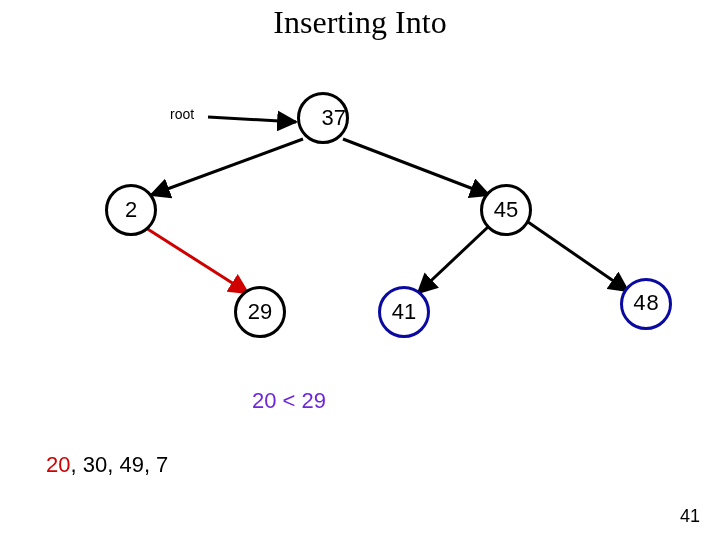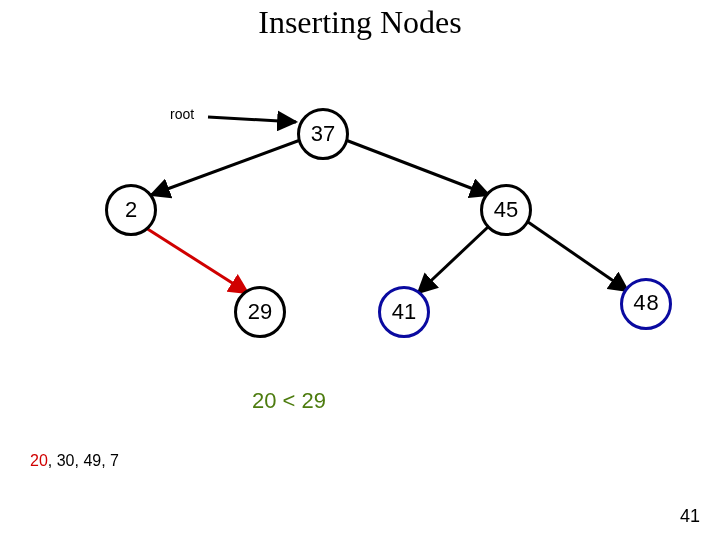--- a/index.html
+++ b/index.html
@@ -39,46 +39,47 @@
     justify-content: center;
     font-family: Arial, Helvetica, sans-serif;
     font-size: 22px;
   }
   .node.black { border: 3px solid #000; }
   .node.blue  { border: 3px solid #0a0aa0; }
   .comparison {
     position: absolute;
     font-family: Arial, Helvetica, sans-serif;
     font-size: 22px;
-    color: #4d7c0f;
+    color: #6d28d9;
   }
   .queue {
     position: absolute;
     font-family: Arial, Helvetica, sans-serif;
-    font-size: 16px;
+    font-size: 22px;
+    margin-left: 16px;
   }
   .queue .hl { color: #d00000; }
   .slide-num {
     position: absolute;
     font-family: Arial, Helvetica, sans-serif;
     font-size: 18px;
     color: #000;
   }
   svg.edges {
     position: absolute;
     top: 0; left: 0;
     width: 720px; height: 540px;
     pointer-events: none;
   }
 </style>
 </head>
 <body>
 
 <div class="title">
-  <span>Inserting Nodes</span><br>
+  <span>Inserting Into</span><br>
 </div>
 
 <div class="root-label" style="left:170px; top:106px;">root</div>
 
 <svg class="edges">
   <defs>
     <marker id="ah-black" viewBox="0 0 10 10" refX="9" refY="5" markerWidth="7" markerHeight="7" orient="auto-start-reverse">
       <path d="M 0 0 L 10 5 L 0 10 z" fill="#000"></path>
     </marker>
     <marker id="ah-red" viewBox="0 0 10 10" refX="9" refY="5" markerWidth="7" markerHeight="7" orient="auto-start-reverse">
@@ -92,21 +93,21 @@
 
   <line x1="343" y1="139" x2="489" y2="195" stroke="#000" stroke-width="3" marker-end="url(#ah-black)"></line>
 
   <line x1="146" y1="228" x2="248" y2="293" stroke="#d00000" stroke-width="3" marker-end="url(#ah-red)"></line>
 
   <line x1="488" y1="227" x2="418" y2="293" stroke="#000" stroke-width="3" marker-end="url(#ah-black)"></line>
 
   <line x1="528" y1="222" x2="628" y2="291" stroke="#000" stroke-width="3" marker-end="url(#ah-black)"></line>
 </svg>
 
-<div class="node black" style="left:297px; top:108px;">
+<div class="node black" style="left:297px; top:92px;justify-content:flex-end;">
   <span>37</span>
 </div>
 
 <div class="node black" style="left:105px; top:184px;">
   <span>2</span>
 </div>
 
 <div class="node black" style="left:480px; top:184px;">
   <span>45</span>
 </div>

